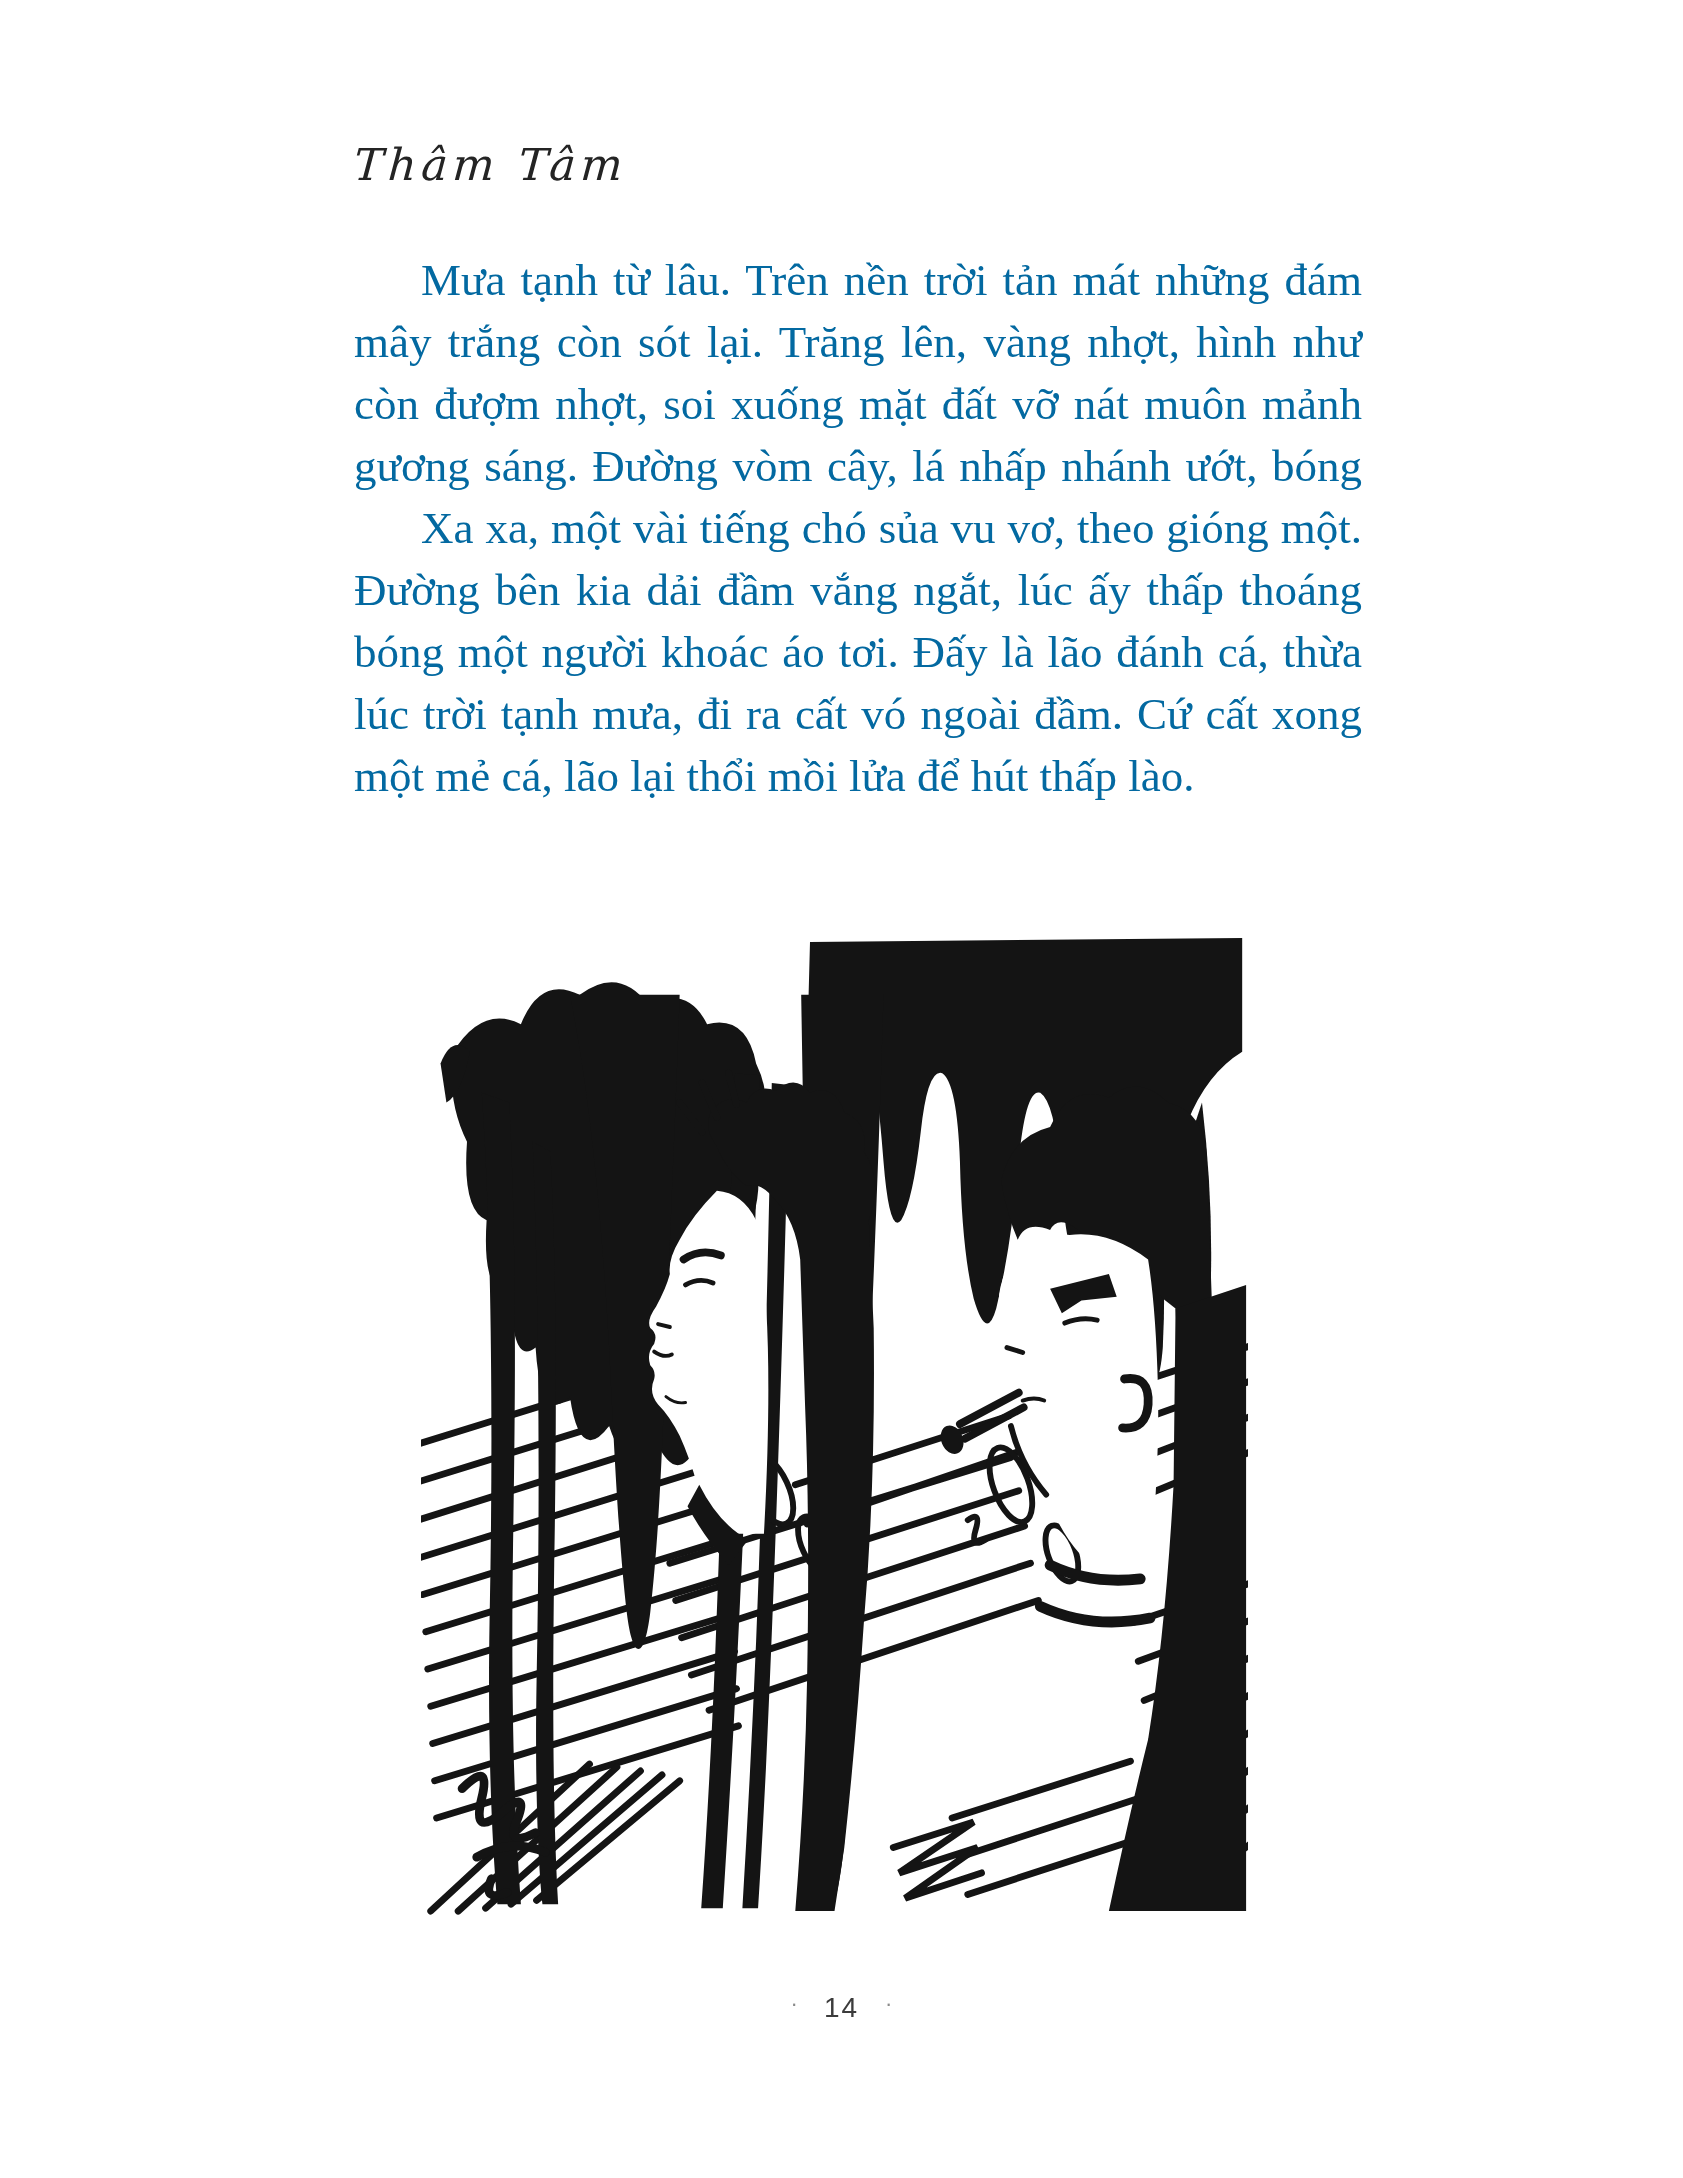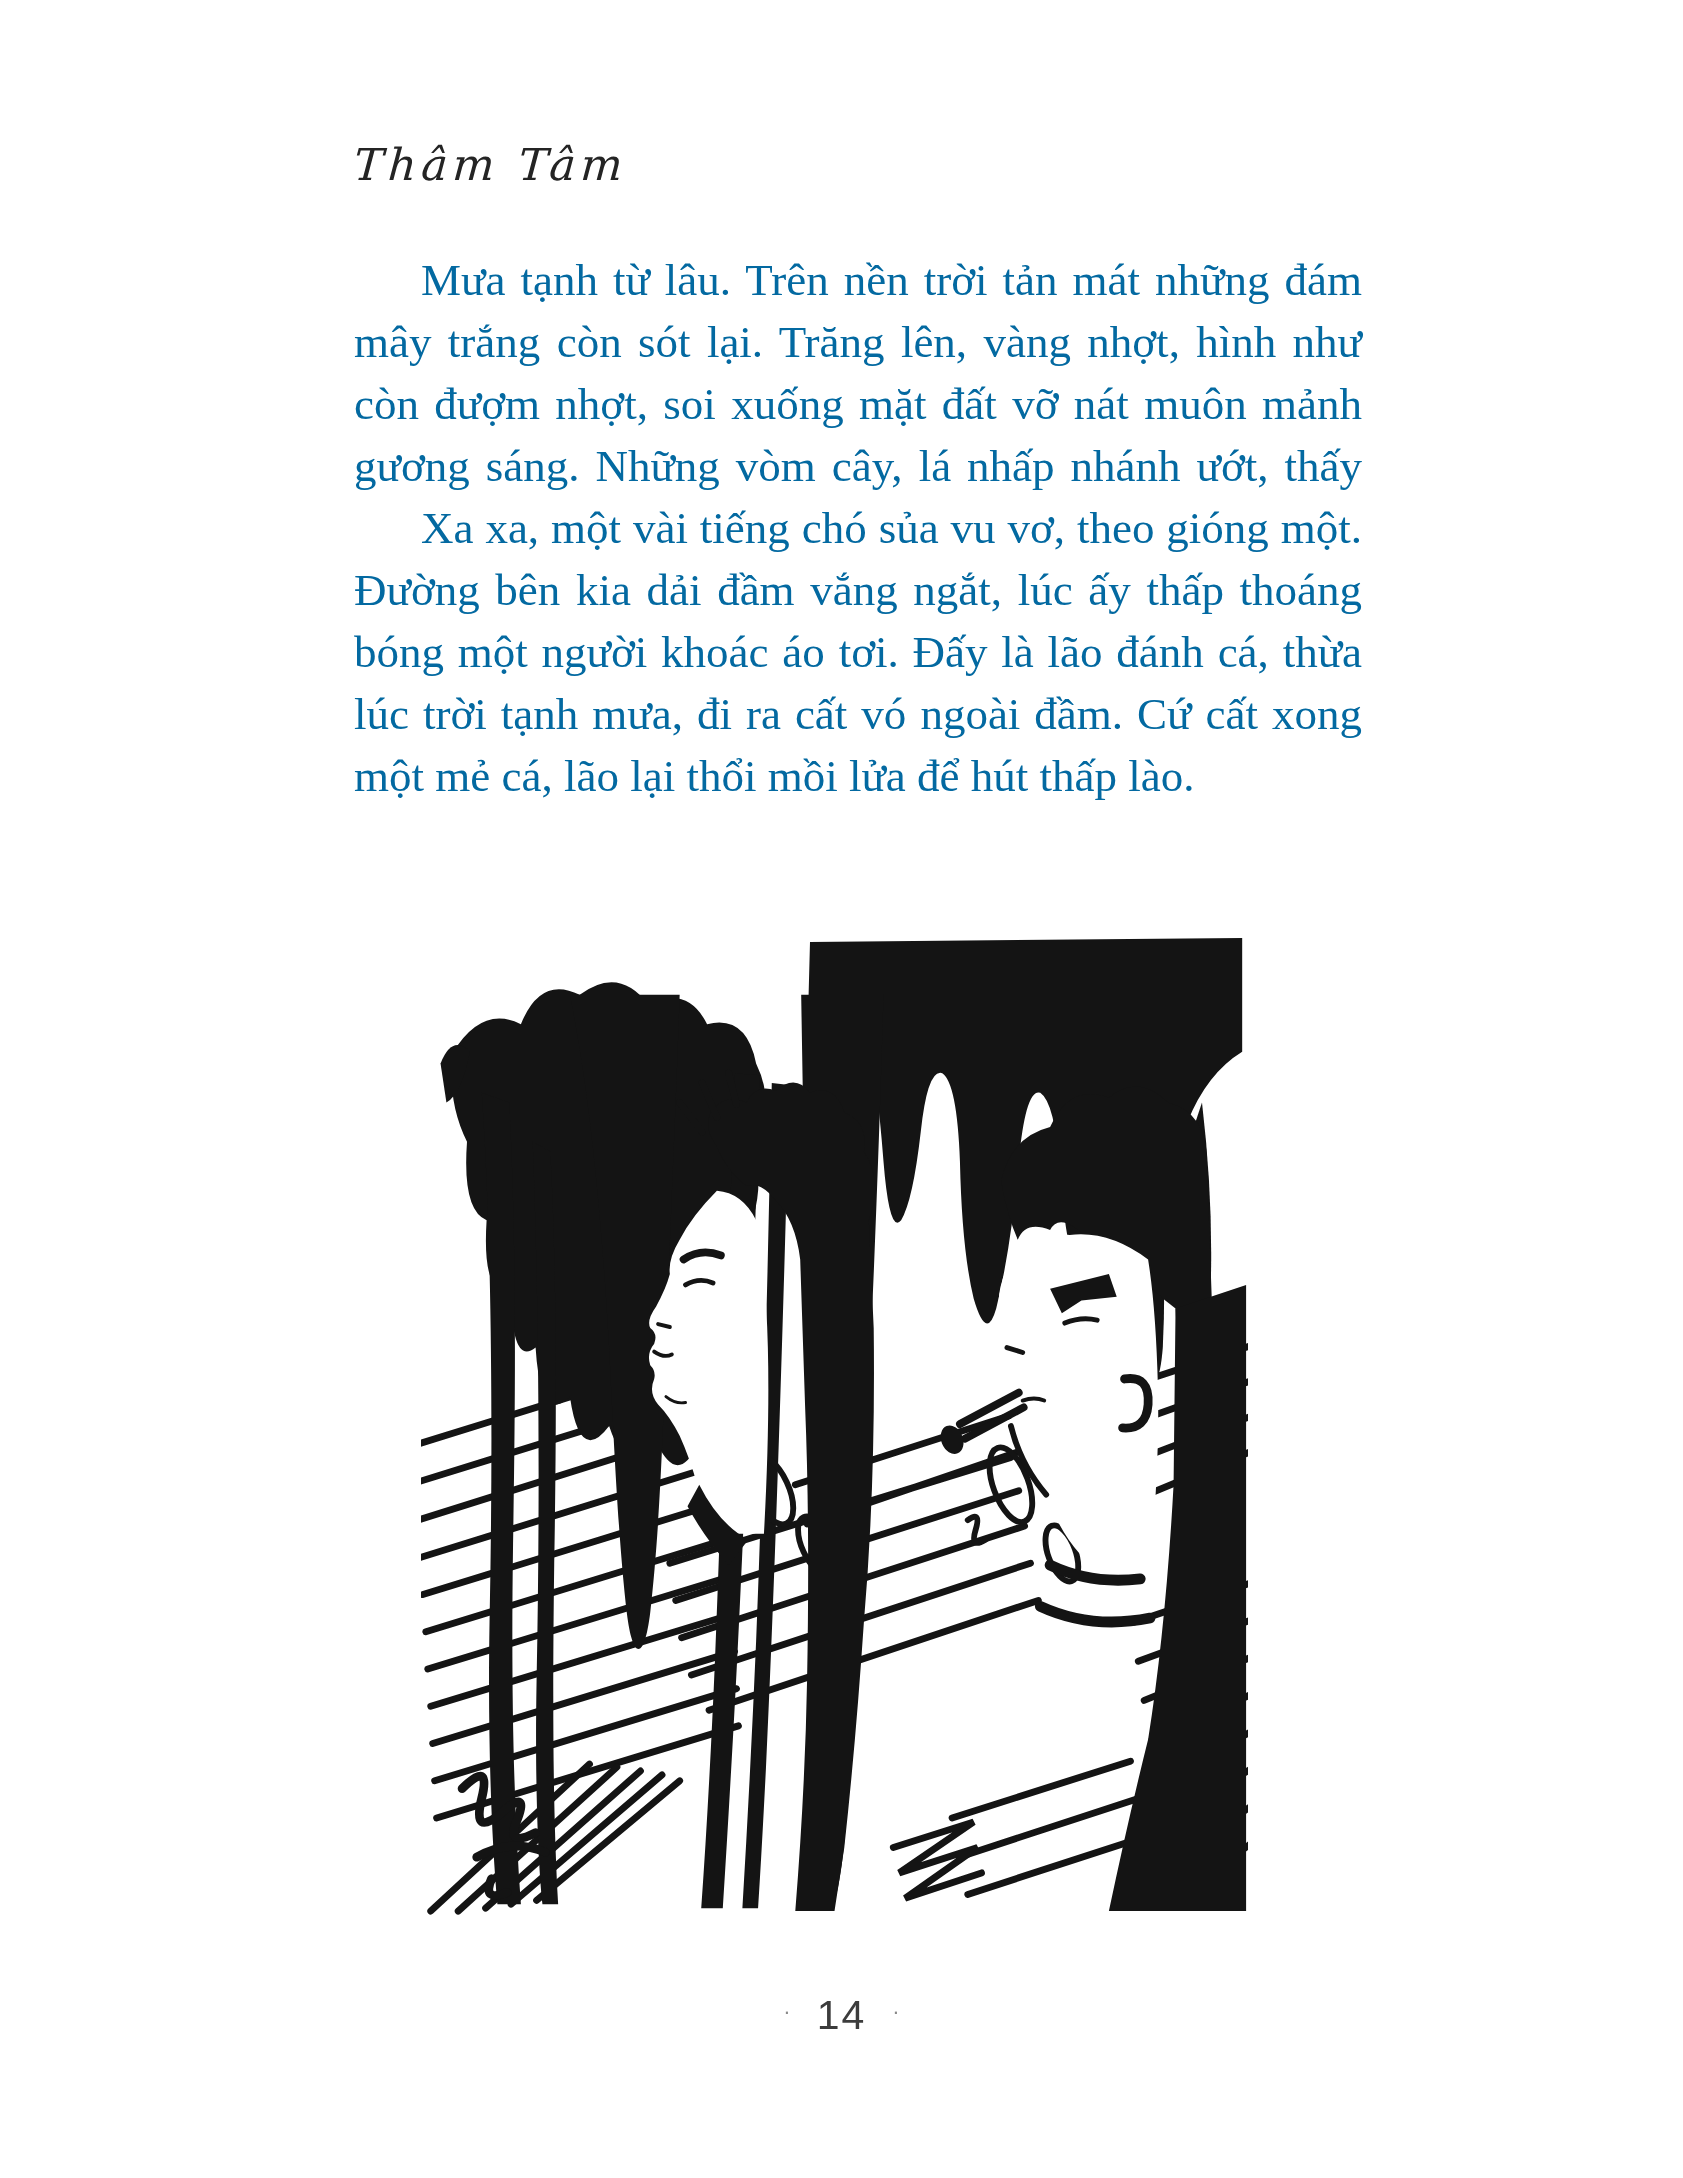--- a/index.html
+++ b/index.html
@@ -51,21 +51,21 @@
   .folio {
     position: absolute;
     left: 0;
     top: 1992px;
     width: 1683px;
     text-align: center;
     font-family: "Liberation Sans", sans-serif;
     color: #3c3c3c;
   }
   .folio-num {
-    font-size: 41px;
+    font-size: 28px;
     font-weight: 400;
     letter-spacing: 2px;
     vertical-align: middle;
   }
   .folio-dot {
     font-size: 22px;
     color: #8a8a8a;
     vertical-align: middle;
     margin: 0 26px;
     position: relative;
@@ -76,21 +76,21 @@
 <body>
 
 <div class="page">
 
   <div class="running-header">Thâm Tâm</div>
 
   <div class="body-text">
     <div class="line indent">Mưa tạnh từ lâu. Trên nền trời tản mát những đám</div>
     <div class="line">mây trắng còn sót lại. Trăng lên, vàng nhợt, hình như</div>
     <div class="line">còn đượm nhợt, soi xuống mặt đất vỡ nát muôn mảnh</div>
-    <div class="line">gương sáng. Những vòm cây, lá nhấp nhánh ướt, thấy</div>
+    <div class="line">gương sáng. Đường vòm cây, lá nhấp nhánh ướt, bóng</div>
 
 
     <div class="line indent">Xa xa, một vài tiếng chó sủa vu vơ, theo gióng một.</div>
     <div class="line">Đường bên kia dải đầm vắng ngắt, lúc ấy thấp thoáng</div>
     <div class="line">bóng một người khoác áo tơi. Đấy là lão đánh cá, thừa</div>
     <div class="line">lúc trời tạnh mưa, đi ra cất vó ngoài đầm. Cứ cất xong</div>
     <div class="line last">một mẻ cá, lão lại thổi mồi lửa để hút thấp lào.</div>
   </div>
 
   <figure class="illustration" role="img" aria-label="Black-and-white woodcut-style illustration: a woman and a man in profile gazing upward among dark trees, hanging foliage and slanting rain strokes">

